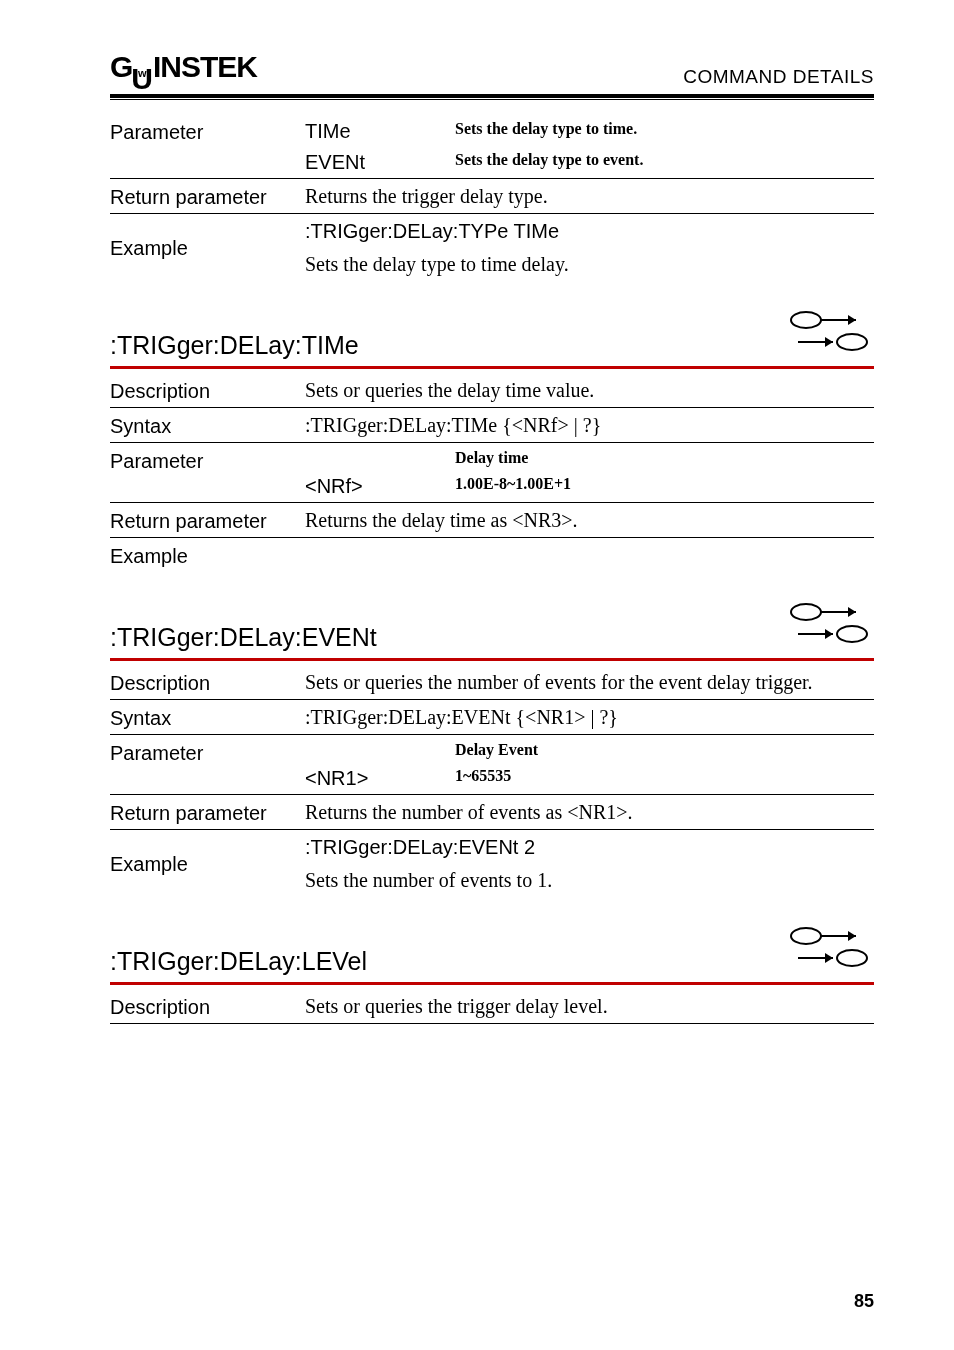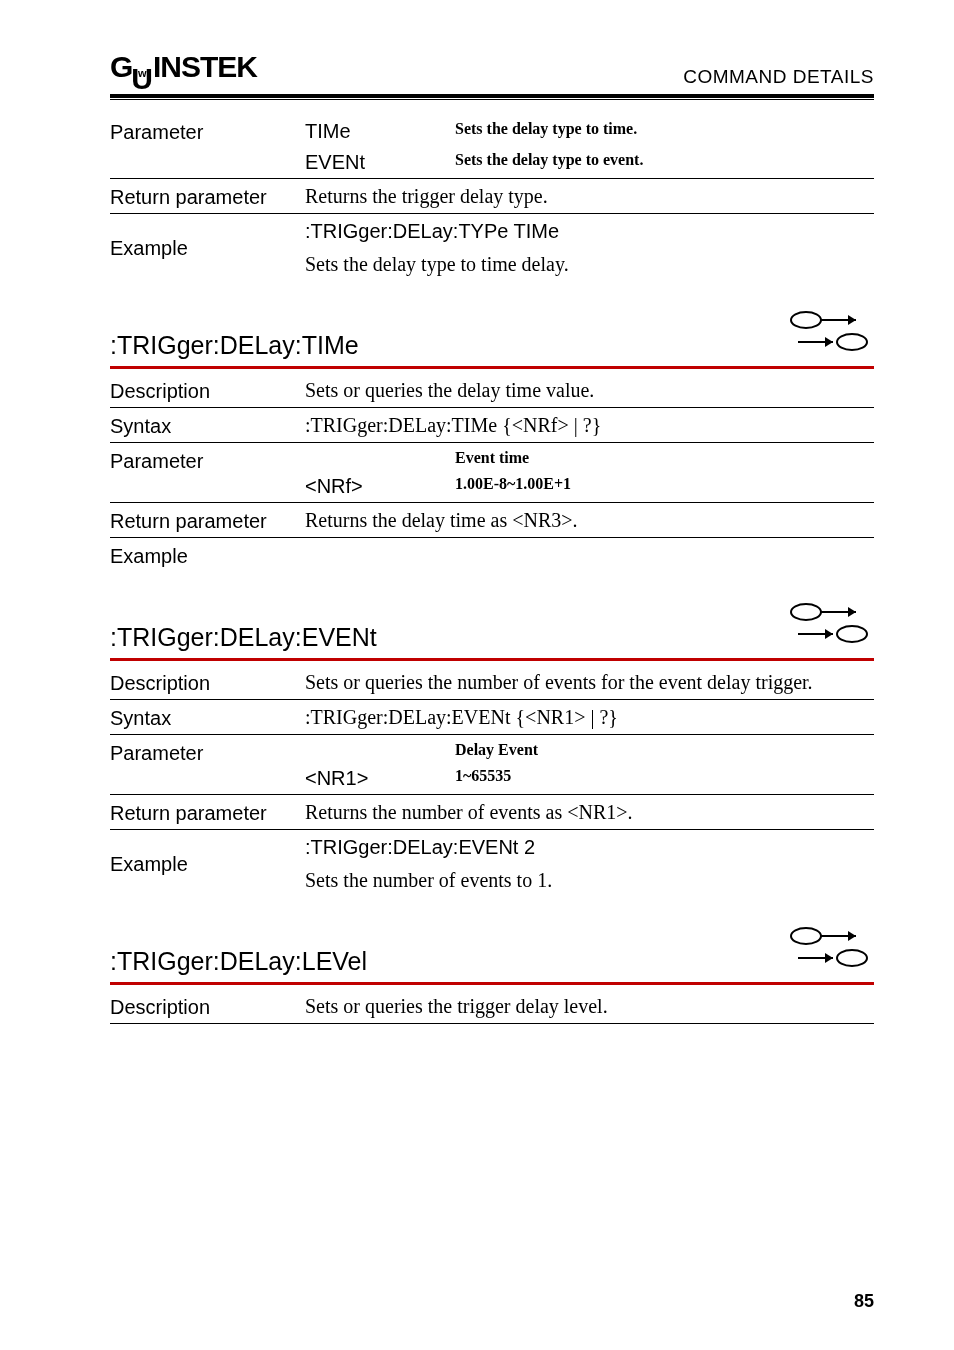--- a/index.html
+++ b/index.html
@@ -150,21 +150,21 @@
 </div>
 <div class="entry">
   <div class="label">Syntax</div>
   <div class="content sans">:TRIGger:DELay:TIMe {&lt;NRf&gt; | ?}</div>
 </div>
 <div class="entry">
   <div class="label">Parameter</div>
   <div class="content">
     <div class="sub2col">
       <div class="c1"></div>
-      <div class="c2">Event time</div>
+      <div class="c2">Delay time</div>
     </div>
     <div class="sub2col row2">
       <div class="c1">&lt;NRf&gt;</div>
       <div class="c2">1.00E-8~1.00E+1</div>
     </div>
   </div>
 </div>
 <div class="entry">
   <div class="label">Return parameter</div>
   <div class="content">Returns the delay time as &lt;NR3&gt;.</div>

